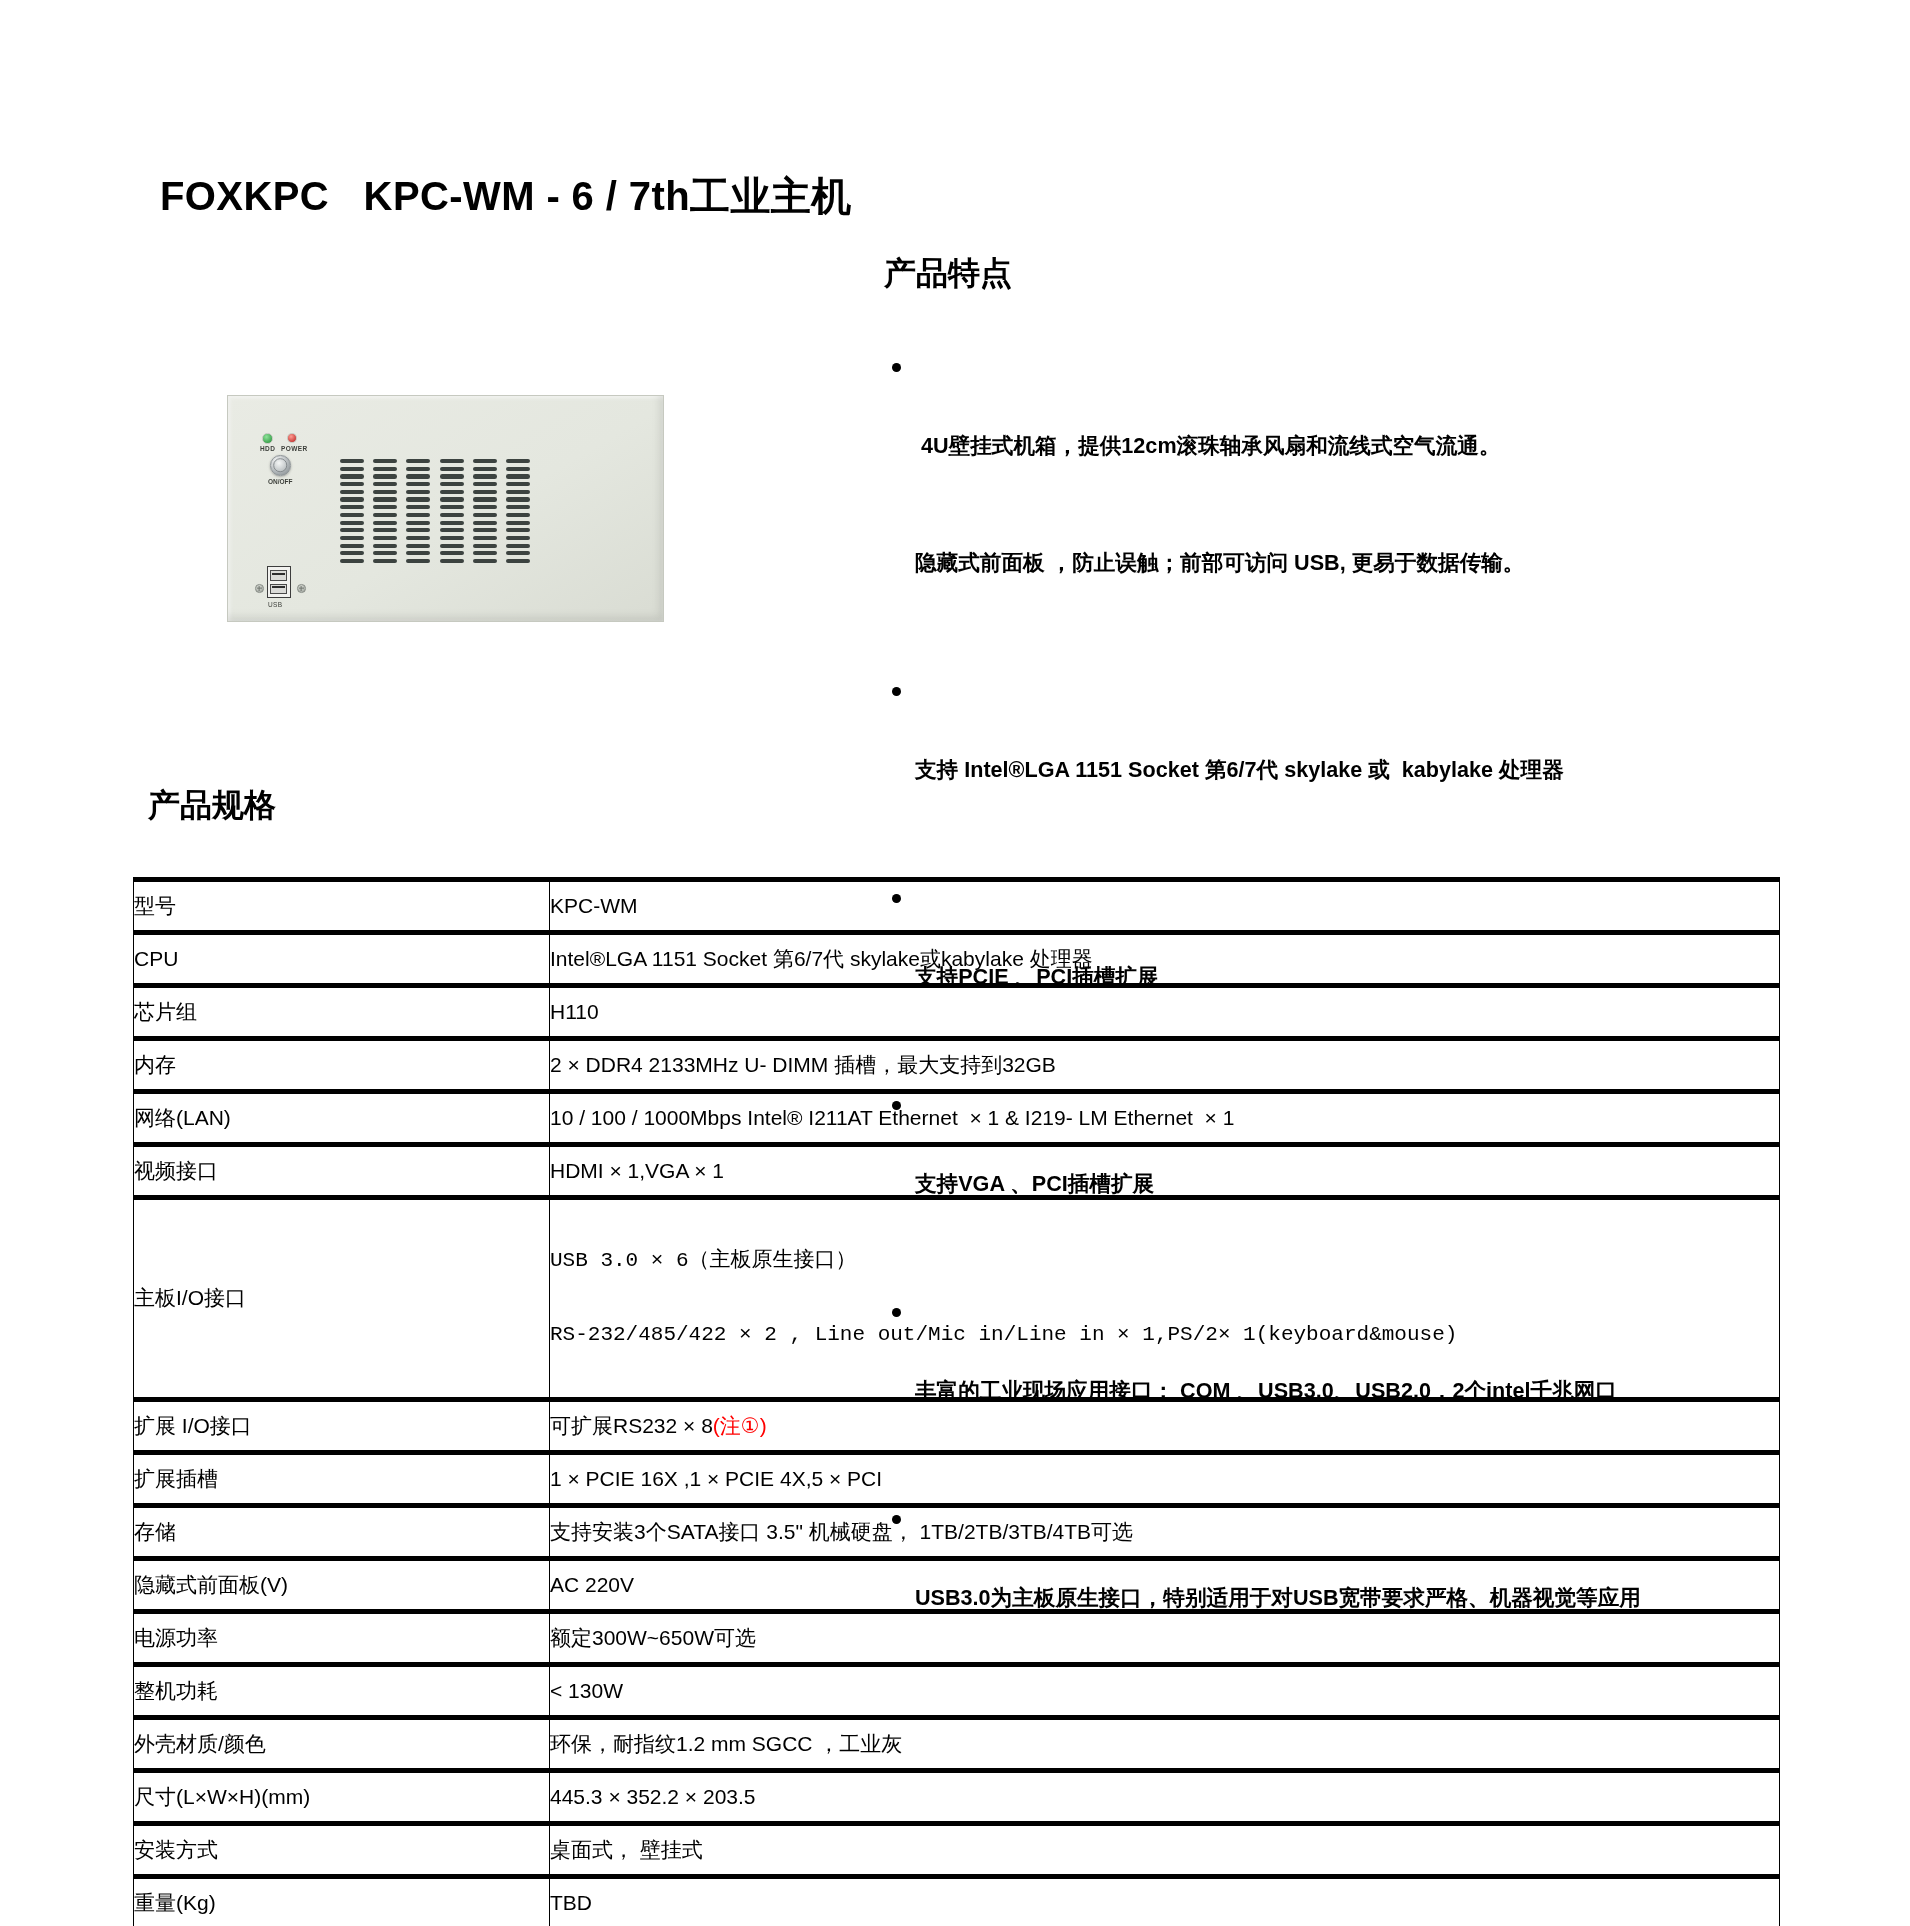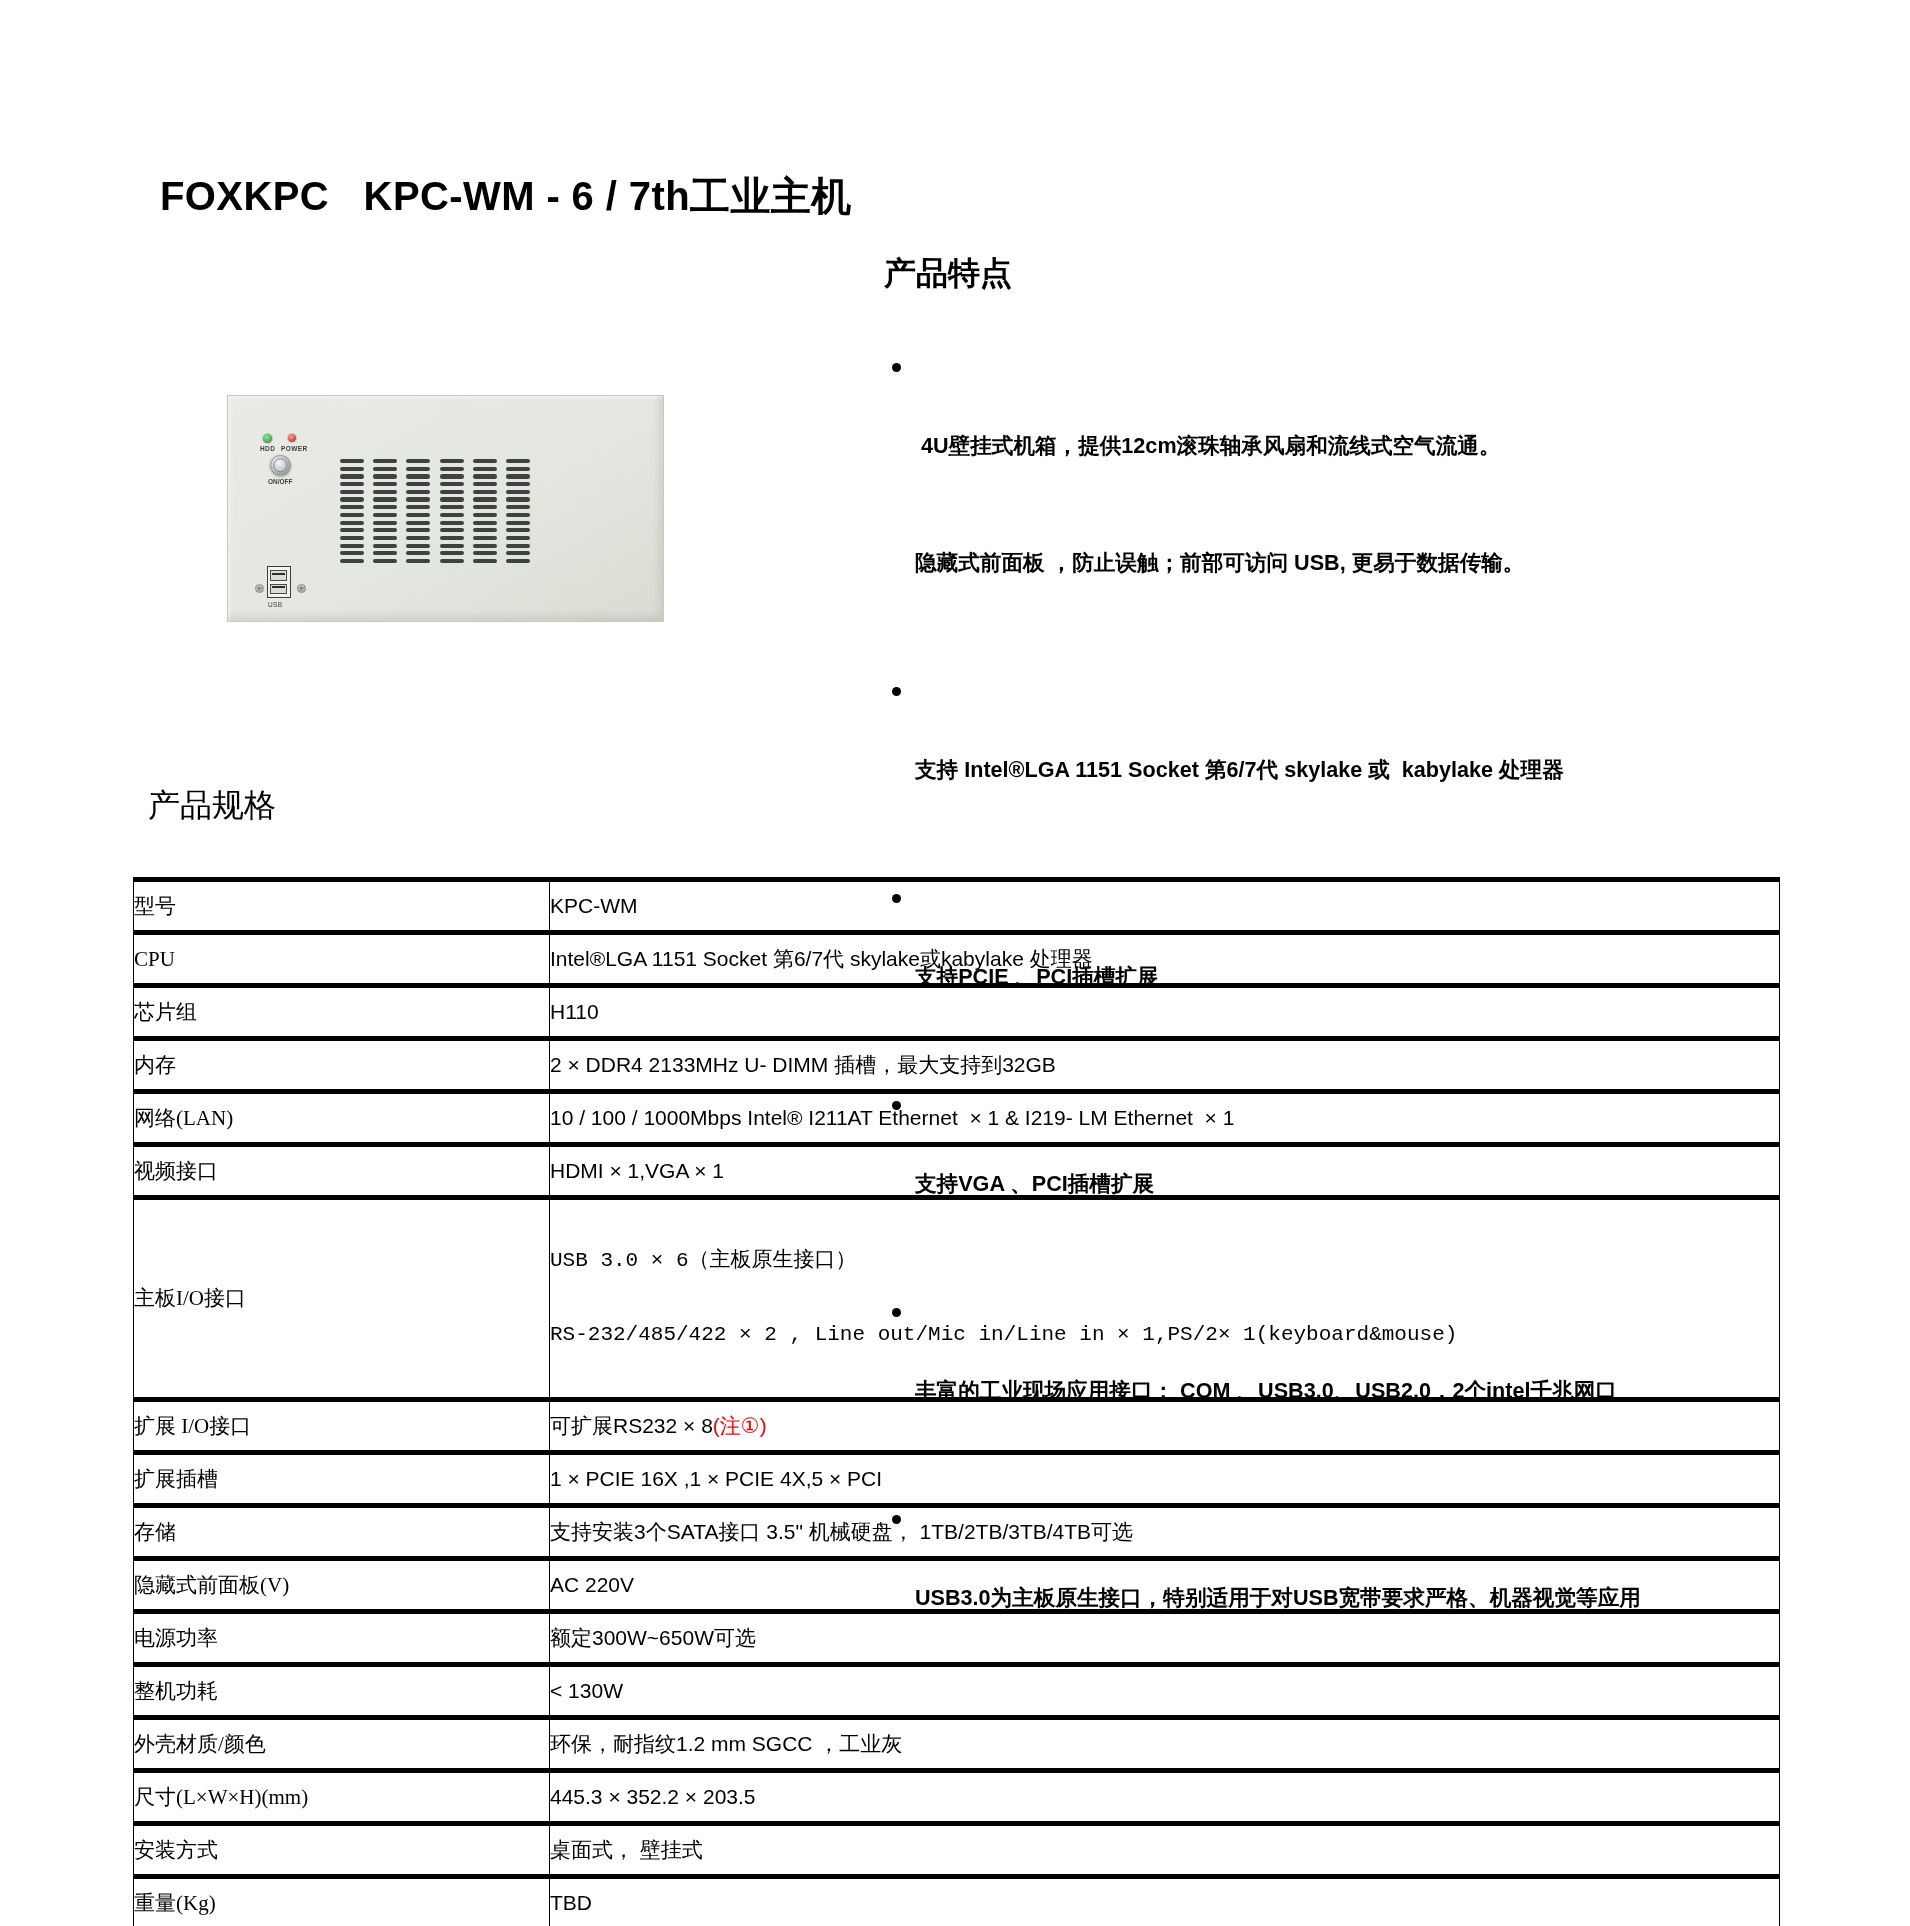--- a/index.html
+++ b/index.html
@@ -3,21 +3,21 @@
 <meta charset="utf-8">
 <style>
   html,body{margin:0;padding:0;background:#ffffff;}
   .page{position:relative;width:1911px;height:2702px;background:#fff;overflow:hidden;
         font-family:"Liberation Sans","DejaVu Sans",sans-serif;color:#000;}
 
   
   .title{position:absolute;left:148px;top:157px;font-size:40px;font-weight:700;
          margin:12px;white-space:pre;letter-spacing:0.4px;}
   .features-heading{position:absolute;left:884px;top:252px;font-size:32px;font-weight:700;margin:0;}
-  .specs-heading{position:absolute;left:148px;top:784px;font-size:32px;font-weight:400;margin:0;}
+  .specs-heading{position:absolute;left:148px;top:784px;font-size:32px;font-weight:700;margin:0;}
 
   
   .device{position:absolute;left:227px;top:395px;width:435px;height:225px;
           background:linear-gradient(150deg,var(--device_body,#e9ebe4) 0%,#e4e7df 55%,#d9dcd3 100%);
           border:0.4px solid #c6c9c0;
           box-shadow:inset -3.1px -3.9px 8.5px rgba(0,0,0,.10), inset 1.5px 1.5px 4.6px rgba(255,255,255,.75);}
   .led{position:absolute;border-radius:50%;}
   .led-green{left:34px;top:37px;width:8.5px;height:8.5px;border:1.5px solid #c3c6be;
              background:radial-gradient(circle at 38% 32%,#8fe39a,var(--led_green,#1f8c33));}
   .led-red{left:59px;top:37px;width:7.7px;height:7.7px;border:1.5px solid #c3c6be;
@@ -56,21 +56,21 @@
   .feature-line{display:block;}
 
   
   .spec-table{position:absolute;left:133px;top:877px;width:1647px;
               border-collapse:collapse;table-layout:fixed;font-size:21px;}
   .spec-table td{border-left:1.9px solid #000;border-right:1.9px solid #000;
                  border-top:5px solid #000;border-bottom:5px solid #000;
                  vertical-align:middle;padding:0;overflow:hidden;}
   .spec-table tr.r{height:53px;}
   .spec-table tr.tall{height:66px;}
-  .lab{padding-left:21px;font-family:Liberation Serif, serif;}
+  .lab{padding-left:21px;}
   .val{padding-left:27px;white-space:pre-wrap;}
   .vline{display:block;line-height:1.25;font-family:Liberation Mono, monospace;}
   .red{color:var(--accent_red,#ff0000);}
 </style>
 </head>
 <body>
 
 <div class="page">
 
   <h1 class="title">FOXKPC   KPC-WM - 6 / 7th工业主机</h1>

